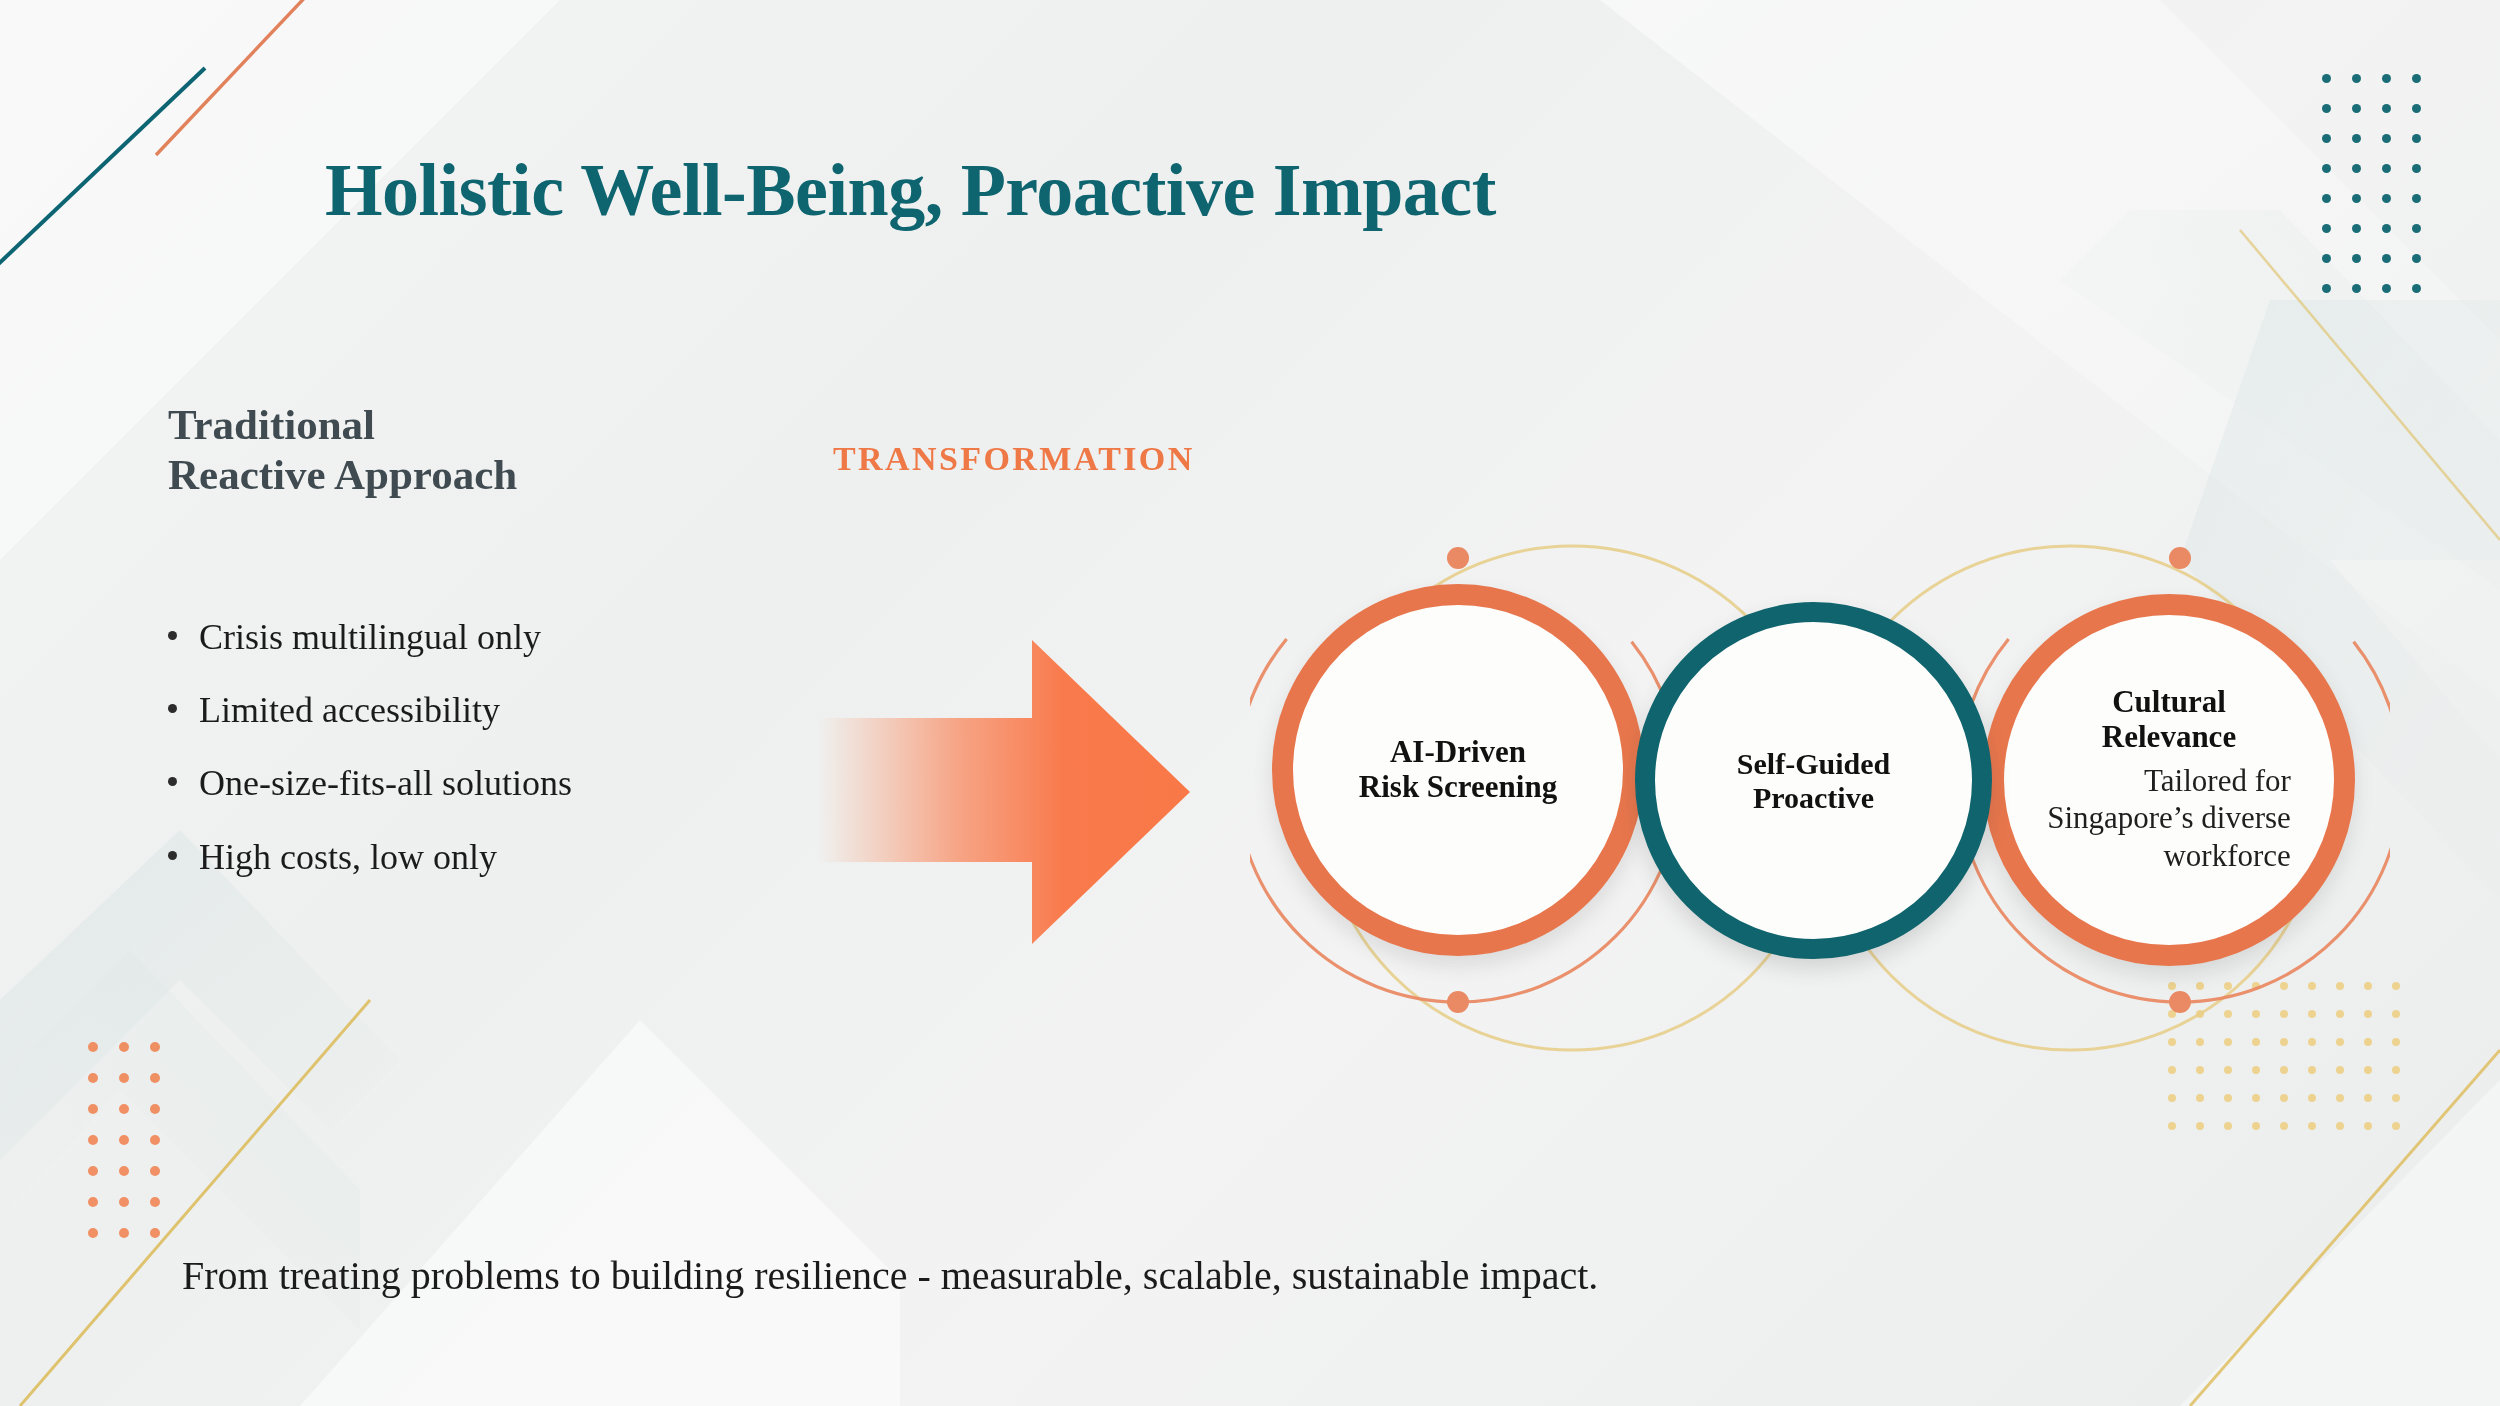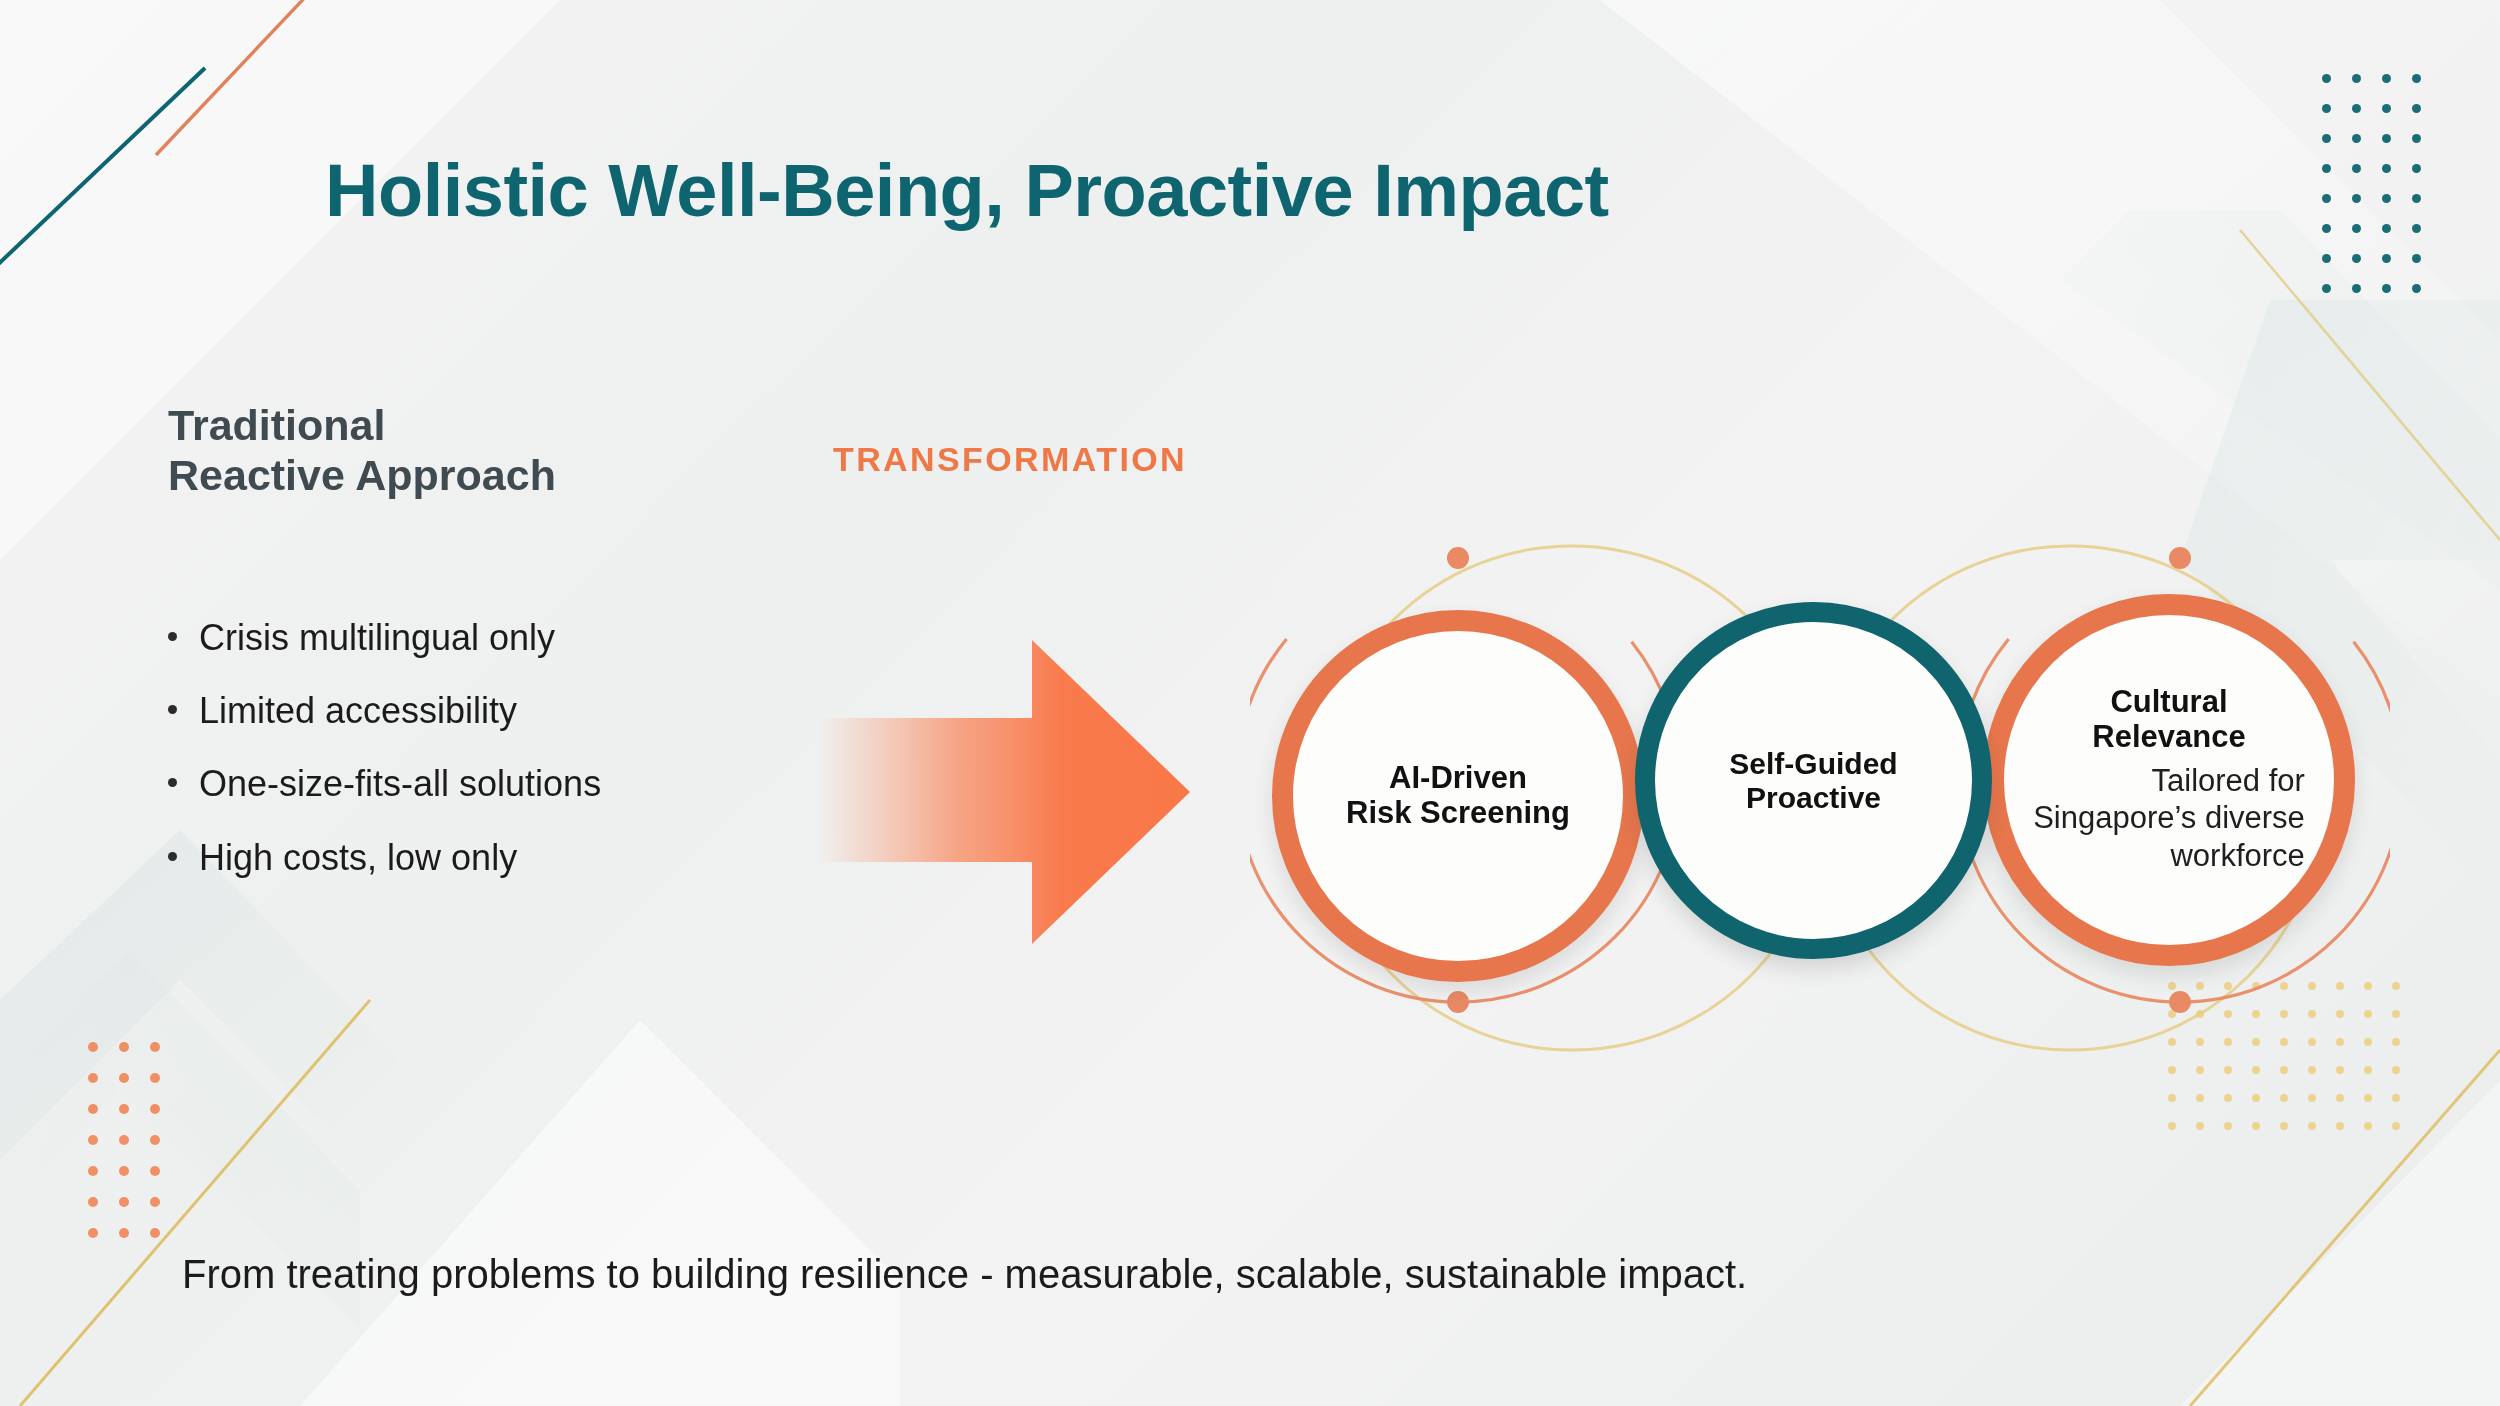--- a/index.html
+++ b/index.html
@@ -6,21 +6,21 @@
     margin: 0;
     padding: 0;
     background: #ffffff;
   }
   #slide {
     position: relative;
     width: 2500px;
     height: 1406px;
     overflow: hidden;
     background: linear-gradient(135deg, #f3f4f3 0%, #eef0ef 35%, #f2f3f2 60%, #ebeded 100%);
-    font-family: Liberation Sans, sans-serif;
+    font-family: Liberation Serif, serif;
   }
 
   
   .bg-layer {
     position: absolute;
     inset: 0;
     pointer-events: none;
   }
   .bg-svg { position: absolute; inset: 0; width: 100%; height: 100%; }
 
@@ -141,21 +141,21 @@
     white-space: pre-line;
   }
   .pillar .p-sub {
     font-size: 27px;
     color: #1f1f1f;
     line-height: 1.22;
     margin-top: 7px;
     white-space: pre-line;
   }
   .pillar-1 {
-    left: 22px; top: 70px; width: 372px; height: 372px;
+    left: 22px; top: 44px; width: 372px; height: 372px;
     border: 21px solid #e8764c;
     box-shadow: 0 10px 20px rgba(60,60,60,0.13);
     z-index: 2;
   }
   .pillar-2 {
     left: 385px; top: 62px; width: 357px; height: 357px;
     border: 20px solid #10646d;
     box-shadow: 0 10px 20px rgba(60,60,60,0.16);
     z-index: 4;
   }

